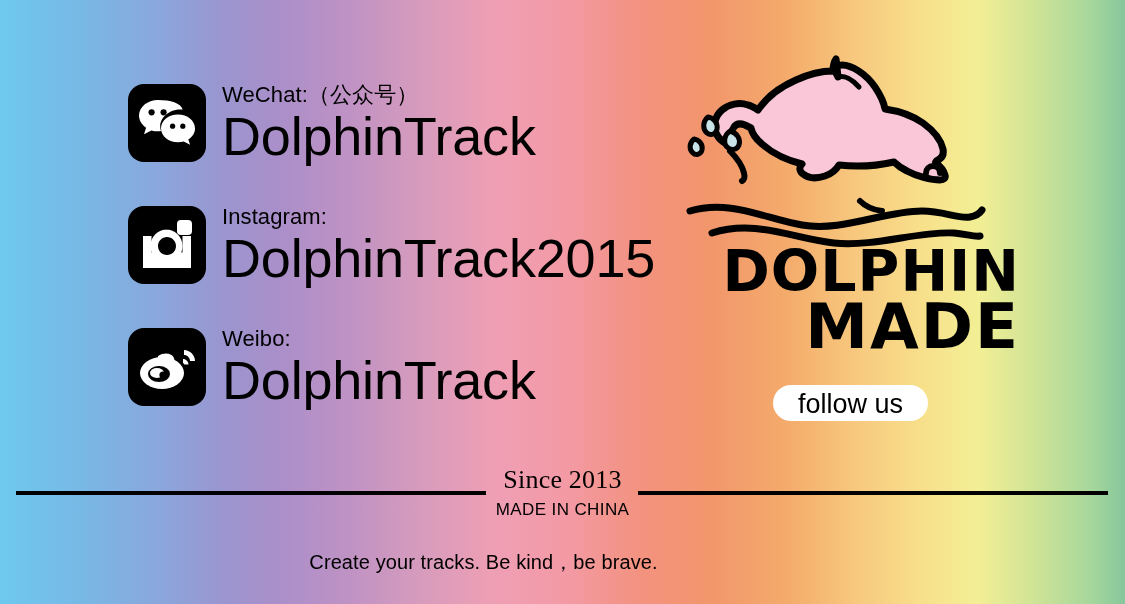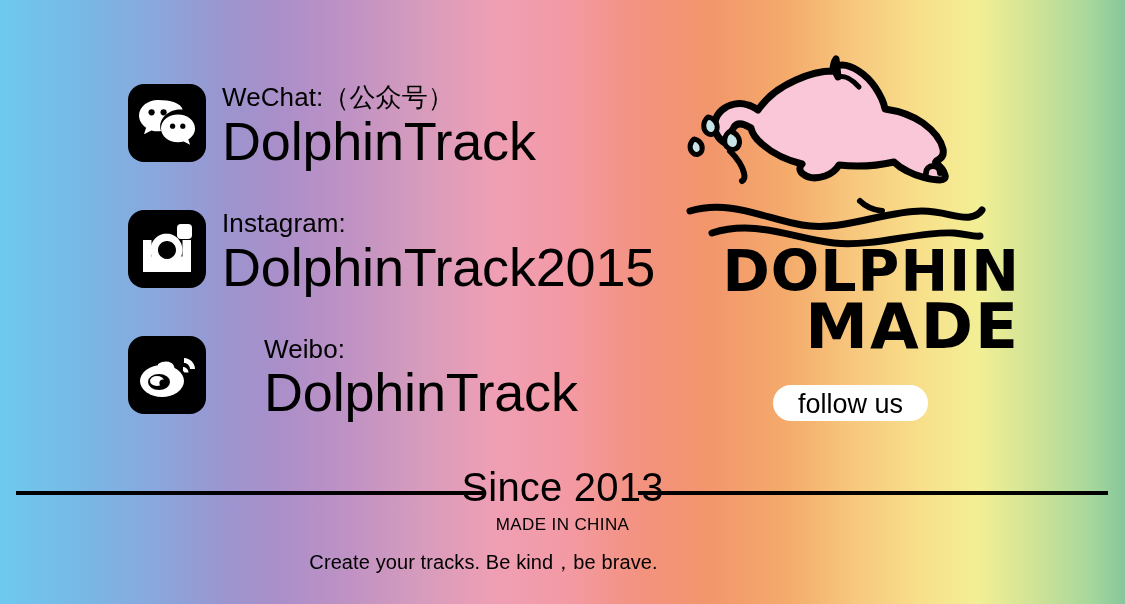--- a/index.html
+++ b/index.html
@@ -46,41 +46,41 @@
     position: absolute;
     left: 128px;
     top: 84px;
     width: 560px;
   }
   .social-row {
     display: flex;
     align-items: flex-start;
     margin-bottom: 39px;
   }
-  .social-row:last-child { margin-bottom: 4px; gap: 42px; }
+  .social-row:last-child { margin-bottom: 4px; }
 
   .social-icon {
     width: 78px;
     height: 78px;
     flex: 0 0 78px;
     background: #000000;
     border-radius: 16px;
     position: relative;
     overflow: hidden;
   }
   .social-icon svg { display: block; width: 78px; height: 78px; }
 
   .social-text {
     margin-left: 16px;
     padding-top: 0px;
     line-height: 1;
   }
   .social-label {
     display: block;
-    font-size: 26px;
+    font-size: 22px;
     color: #000;
     letter-spacing: 0.1px;
     line-height: 1.02;
     white-space: nowrap;
   }
   .social-handle {
     display: block;
     font-size: 54px;
     color: #000;
     line-height: 1.12;
@@ -146,24 +146,25 @@
 
   #since-block {
     position: absolute;
     left: 0;
     top: 466px;
     width: 1125px;
     text-align: center;
   }
   #since-year {
     display: block;
-    font-size: 40px;
+    font-size: 26px;
     color: #000;
     line-height: 1.05;
     letter-spacing: 0.2px;
+    font-family: Liberation Serif, serif;
   }
   #made-in {
     display: block;
     font-size: 17px;
     color: #000;
     line-height: 1.15;
     letter-spacing: 0.4px;
     margin-top: 7px;
   }
   #tagline {

